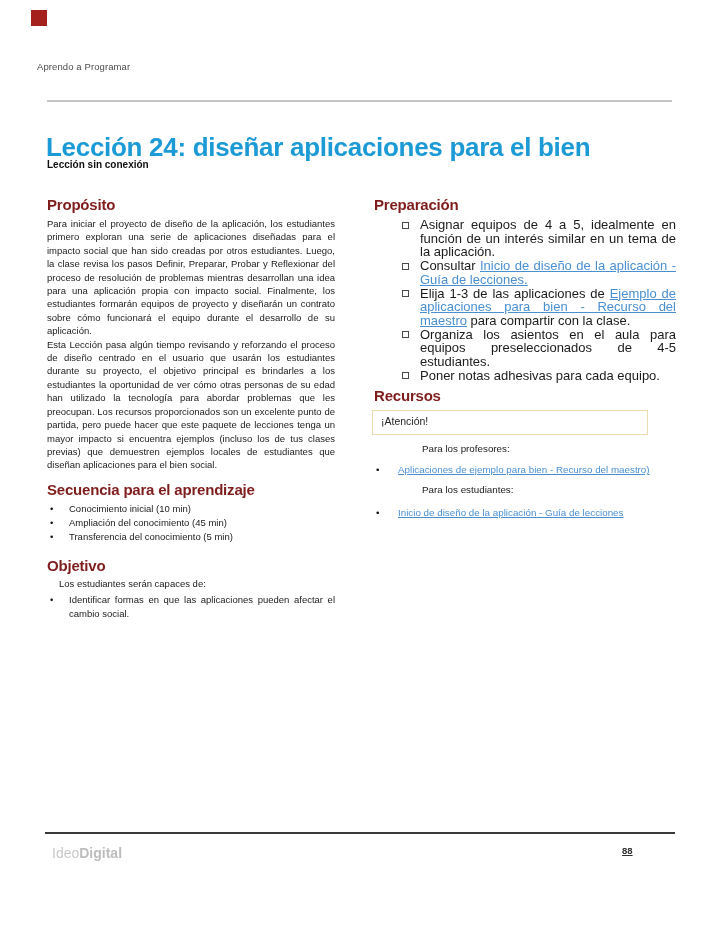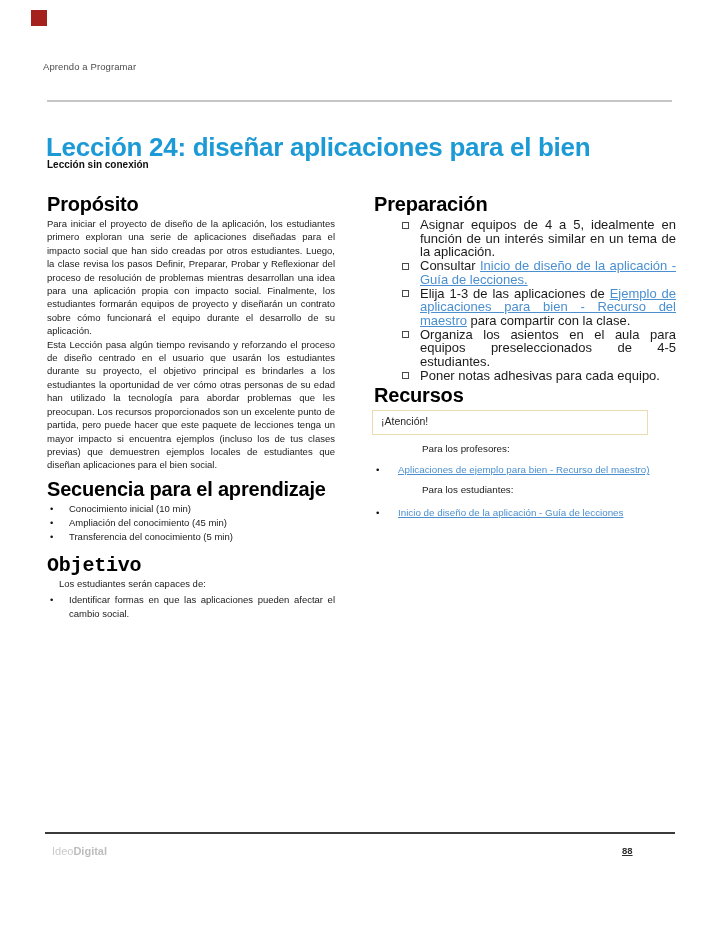--- a/index.html
+++ b/index.html
@@ -1,36 +1,36 @@
 <!DOCTYPE html>
 <html><head>
 <meta charset="utf-8">
 <style>
   html,body{margin:0;padding:0;background:#ffffff;}
   .page{position:relative;width:720px;height:932px;background:#ffffff;
         font-family:"Liberation Sans",sans-serif;color:#1b1b1b;overflow:hidden;}
 
   .red-mark{position:absolute;left:31px;top:10px;width:16px;height:16px;background:#a5211e;}
 
-  .brand{position:absolute;left:43px;top:61px;font-size:9.5px;color:#4d4d4d;letter-spacing:0.1px;}
+  .brand{position:absolute;left:37px;top:61px;font-size:9.5px;color:#4d4d4d;letter-spacing:0.1px;}
 
   .rule-top{position:absolute;left:47px;top:100px;width:625px;height:0;border-top:2px solid #c6c6c6;}
   .rule-bottom{position:absolute;left:45px;top:832px;width:630px;height:0;border-top:2px solid #3a3a3a;}
 
   .title{position:absolute;left:46px;top:111px;font-size:26px;line-height:38px;font-weight:700;
          color:#1c9ad6;letter-spacing:-0.3px;white-space:nowrap;}
   .subtitle{position:absolute;left:47px;top:159px;font-size:10px;font-weight:700;color:#0f0f0f;}
 
   .col{position:absolute;top:195px;}
   .col-left{left:47px;width:288px;}
   .col-right{left:374px;width:302px;}
 
-  h2{margin:0;font-size:20px;line-height:19px;font-weight:700;color:#000000;letter-spacing:-0.2px;}
+  h2{margin:0;font-size:15px;line-height:19px;font-weight:700;color:#7f1d1d;letter-spacing:-0.2px;}
   .mt-sec{margin-top:8px;}
-  .mt-obj{margin-top:12px;font-family:Liberation Mono, monospace;}
+  .mt-obj{margin-top:12px;}
   .mt-rec{margin-top:4px;}
 
   .body{margin:3px 0 0 0;font-size:9.5px;line-height:13.4px;text-align:justify;}
   .body.cont{margin-top:0;}
   .intro{text-align:left;margin-top:2px;padding-left:12px;}
 
   ul{list-style:none;margin:0;padding:0;}
   .bullets{margin-top:3px;}
   .bullets li{position:relative;padding-left:22px;font-size:9.5px;line-height:14px;}
   .bullets .dot{position:absolute;left:3px;top:0;color:#111;}
@@ -44,21 +44,21 @@
 
   .notice{margin:5px 0 0 -2px;width:258px;border:1.5px solid #eadcb0;background:#ffffff;
           padding:4px 8px 6px 8px;font-size:10.5px;line-height:13px;color:#262626;}
 
   .label{margin:7px 0 0 0;font-size:9.8px;line-height:13px;padding-left:48px;}
   .linklist{margin-top:8px;}
   .linklist li{position:relative;padding-left:24px;font-size:9.8px;line-height:13px;}
   .linklist .dot{position:absolute;left:2px;top:0;color:#111;}
   .linklist.second{margin-top:10px;}
 
-  .footer-brand{position:absolute;left:52px;top:845px;font-size:11px;color:#c9c9c9;}
+  .footer-brand{position:absolute;left:52px;top:845px;font-size:14px;color:#c9c9c9;}
   .footer-brand .bold{font-weight:700;color:#bdbdbd;}
   .page-num{position:absolute;left:622px;top:845px;font-size:9.5px;font-weight:700;color:#2e2e2e;text-decoration:underline;}
 </style>
 </head>
 <body>
 
 <div class="page">
 
   <div class="red-mark"></div>
 

